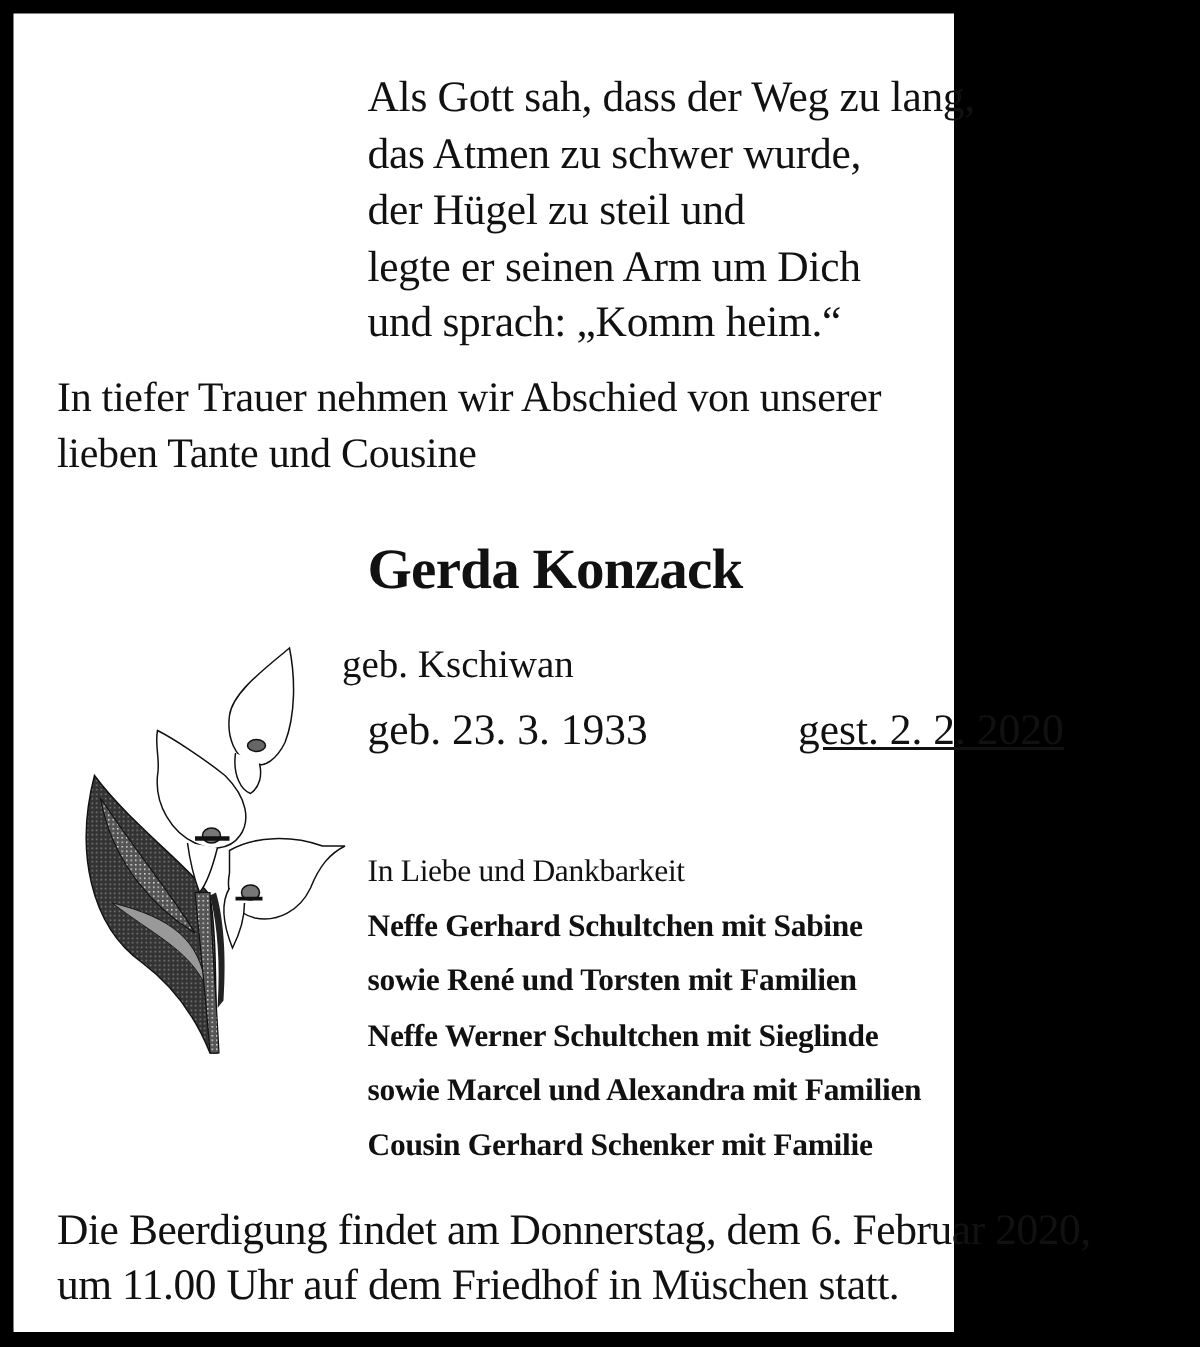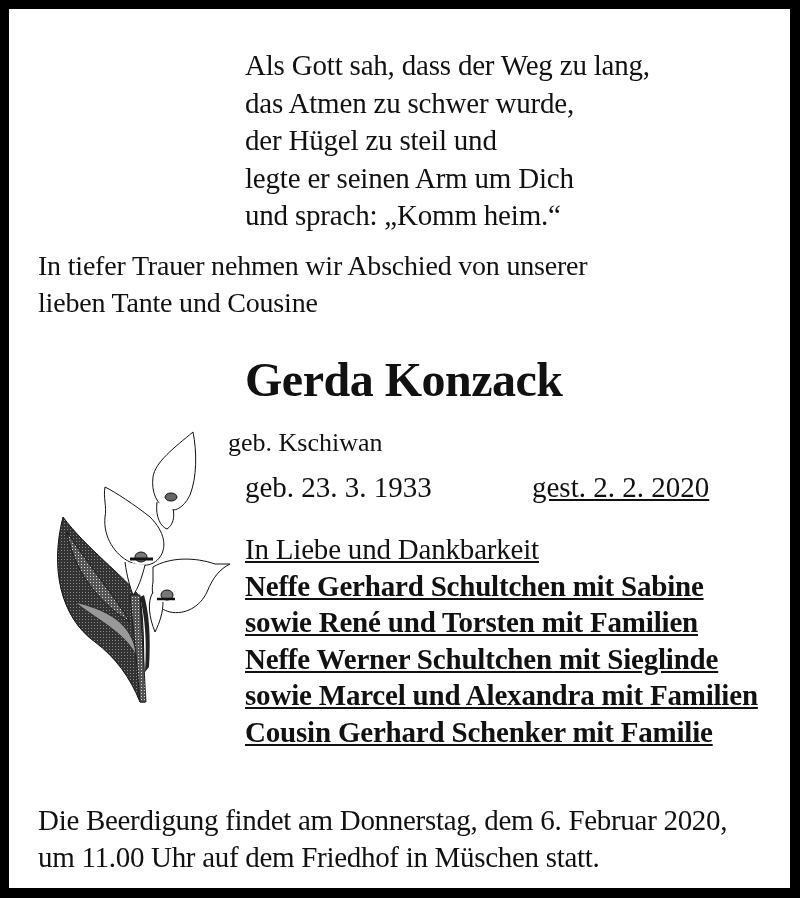--- a/index.html
+++ b/index.html
@@ -1,49 +1,49 @@
 <!DOCTYPE html>
 <html><head>
 <meta charset="utf-8">
 <style>
   html, body { margin: 0; padding: 0; background: #000; }
   body { width: 800px; height: 898px; position: relative; overflow: hidden; }
   .frame {
-    position: absolute; left: 9px; top: 9px; width: 781px; height: 879px;
+    position: absolute; left: 9px; top: 9px; width: 627px; height: 879px;
     background: #fff; box-sizing: border-box;
   }
   .serif { font-family: "Liberation Serif", "DejaVu Serif", serif; color: #111; }
   .poem {
     position: absolute; left: 236px; top: 38px;
     font-size: 29px; line-height: 37.5px; letter-spacing: -0.2px;
   }
   .poem div { white-space: nowrap; }
   .intro {
     position: absolute; left: 29px; top: 238px;
     font-size: 28px; line-height: 37px; letter-spacing: -0.2px;
   }
   .intro div { white-space: nowrap; }
   .name {
     position: absolute; left: 236px; top: 336px;
-    font-size: 48px; font-weight: bold; line-height: 70px; letter-spacing: -0.5px;
+    font-size: 38px; font-weight: bold; line-height: 70px; letter-spacing: -0.5px;
     white-space: nowrap;
   }
   .maiden {
     position: absolute; left: 219px; top: 416px;
     font-size: 26px; line-height: 36px; white-space: nowrap;
   }
   .dates {
     position: absolute; left: 236px; top: 460px; width: 500px;
     font-size: 29px; line-height: 36px; white-space: nowrap;
   }
   .dates .born { position: absolute; left: 0; top: 0; }
   .dates .died { position: absolute; left: 287px; top: 0; text-decoration: underline; }
   .mourners {
-    position: absolute; left: 236px; top: 522px;
-    font-size: 29px; line-height: 36.5px; letter-spacing: -0.2px; text-decoration: underline;
+    position: absolute; left: 236px; top: 553px;
+    font-size: 21px; line-height: 36.5px; letter-spacing: -0.2px;
   }
   .mourners .lead { font-weight: normal; white-space: nowrap; }
   .mourners .m { font-weight: bold; white-space: nowrap; }
   .funeral {
     position: absolute; left: 29px; top: 793px;
     font-size: 29px; line-height: 37px; letter-spacing: -0.3px;
   }
   .funeral div { white-space: nowrap; }
   .flower {
     position: absolute; left: 36px; top: 408px; width: 190px; height: 290px;

